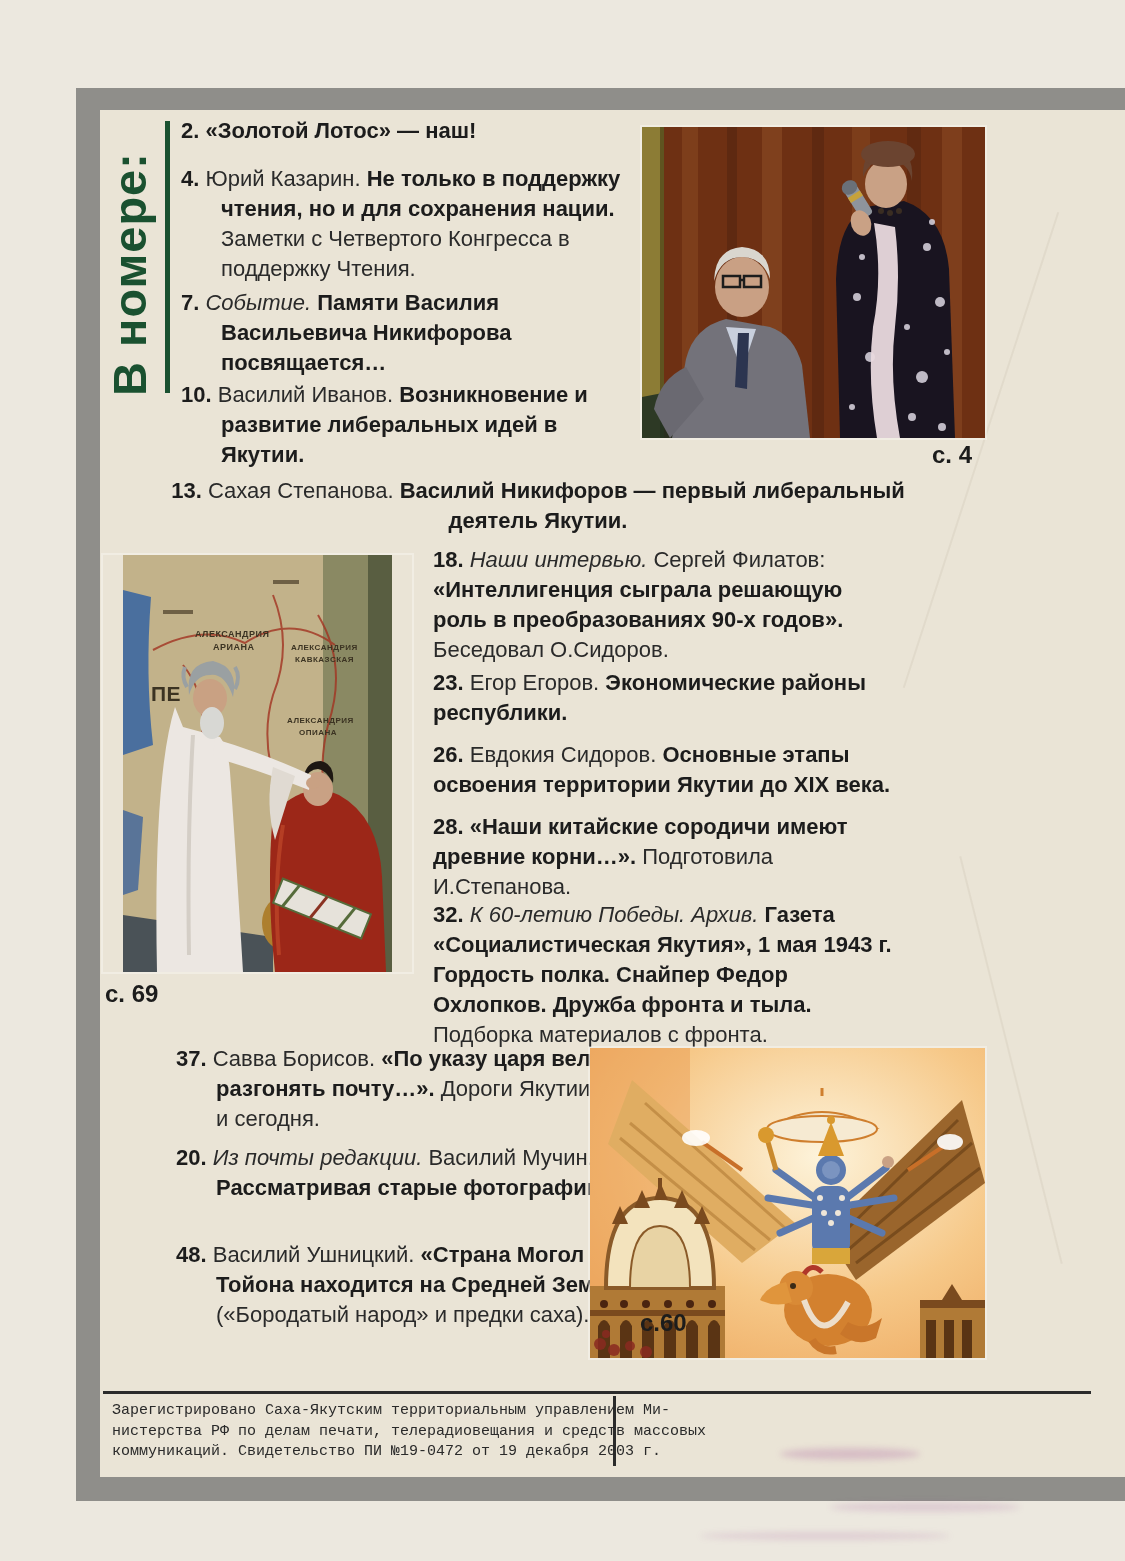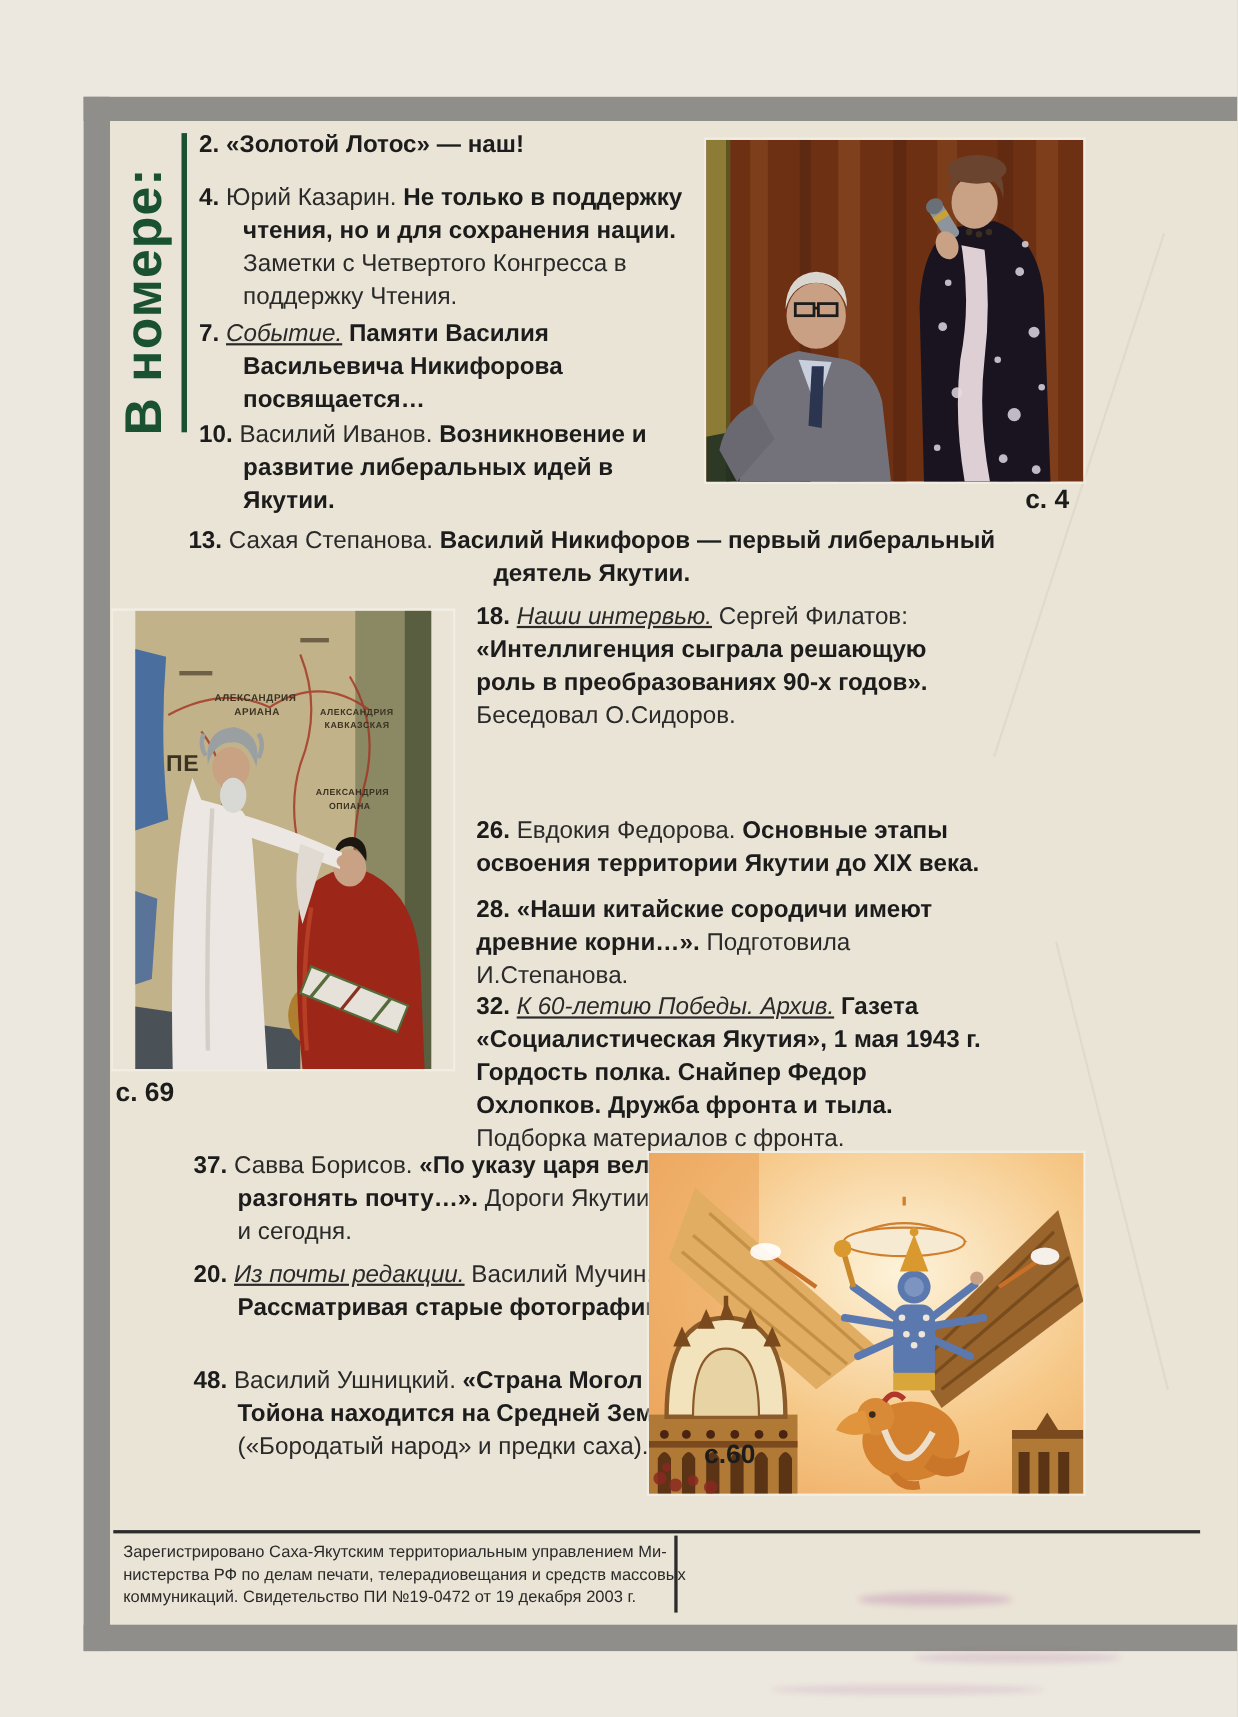--- a/index.html
+++ b/index.html
@@ -15,29 +15,29 @@
           transform:rotate(-90deg);transform-origin:0 0;
           font-weight:700;font-size:47px;letter-spacing:1px;color:#1a5130;white-space:nowrap;}
   .vrule{position:absolute;left:165px;top:121px;width:5px;height:272px;background:#1a5130;}
   
   .toc-item{position:absolute;font-size:22px;line-height:30px;color:#2a2a2a;}
   .hang{padding-left:40px;text-indent:-40px;}
   .center{text-align:center;}
   .num{font-weight:700;color:#1c1c1c;}
   .seg-b{font-weight:700;color:#1c1c1c;}
   .seg-i{}
-  .seg-iu{font-style:italic;text-decoration:underline;margin-top:20px;}
+  .seg-iu{font-style:italic;margin-top:20px;}
   
   .photo{position:absolute;overflow:hidden;box-shadow:0 0 0 2px rgba(255,255,252,.35);}
   .photo svg{display:block;width:100%;height:100%;}
   .caption{position:absolute;font-weight:700;font-size:24px;color:#1c1c1c;}
   
   .footer-rule{position:absolute;left:103px;top:1391px;width:988px;height:3px;background:#2b2b2b;}
   .footer-divider{position:absolute;left:613px;top:1396px;width:3px;height:70px;background:#2b2b2b;}
-  .footer-col{position:absolute;font-size:15px;line-height:20.5px;color:#2a2a2a;}
+  .footer-col{position:absolute;font-size:15px;line-height:20.5px;color:#2a2a2a;font-family:Liberation Mono, monospace;}
   .footer-col div{white-space:nowrap;}
   .smudge{position:absolute;border-radius:50%;filter:blur(3px);}
 </style>
 </head>
 <body>
 
 <div class="canvas">
 
   <div class="frame"></div>
   <div class="crease" style="left:980px;top:200px;width:2px;height:500px;transform:rotate(18deg);"></div>
@@ -45,21 +45,22 @@
 
   <div class="vtitle">В номере:</div>
   <div class="vrule"></div>
 
   <div class="toc-item hang" style="left:181px;top:116px;width:470px"><span class="num">2. </span><span class="seg-b">«Золотой Лотос» — наш!</span></div>
   <div class="toc-item hang" style="left:181px;top:164px;width:455px"><span class="num">4. </span><span class="seg-n">Юрий Казарин. </span><span class="seg-b">Не только в поддержку чтения, но и для сохранения нации. </span><span class="seg-i">Заметки с Четвертого Конгресса в поддержку Чтения.</span></div>
   <div class="toc-item hang" style="left:181px;top:288px;width:420px"><span class="num">7. </span><span class="seg-iu">Событие.</span><span class="seg-n"> </span><span class="seg-b">Памяти Василия Васильевича Никифорова посвящается…</span></div>
   <div class="toc-item hang" style="left:181px;top:380px;width:415px"><span class="num">10. </span><span class="seg-n">Василий Иванов. </span><span class="seg-b">Возникновение и развитие либеральных идей в Якутии.</span></div>
   <div class="toc-item center" style="left:166px;top:476px;width:744px"><span class="num">13. </span><span class="seg-n">Сахая Степанова. </span><span class="seg-b">Василий Никифоров — первый либеральный деятель Якутии.</span></div>
   <div class="toc-item" style="left:433px;top:545px;width:460px"><span class="num">18. </span><span class="seg-iu">Наши интервью.</span><span class="seg-n"> Сергей Филатов: </span><span class="seg-b">«Интеллигенция сыграла решающую роль в преобразованиях 90-х годов». </span><span class="seg-i">Беседовал О.Сидоров.</span></div>
-  <div class="toc-item" style="left:433px;top:740px;width:480px"><span class="num">26. </span><span class="seg-n">Евдокия Федорова. </span><span class="seg-b">Основные этапы освоения территории Якутии до XIX века.</span></div>
+  <div class="toc-item" style="left:433px;top:668px;width:470px"><span class="num">23. </span><span class="seg-n">Егор Егоров. </span><span class="seg-b">Экономические районы республики.</span></div>
+  <div class="toc-item" style="left:433px;top:740px;width:480px"><span class="num">26. </span><span class="seg-n">Евдокия Сидоров. </span><span class="seg-b">Основные этапы освоения территории Якутии до XIX века.</span></div>
   <div class="toc-item" style="left:433px;top:812px;width:450px"><span class="num">28. </span><span class="seg-b">«Наши китайские сородичи имеют древние корни…». </span><span class="seg-i">Подготовила И.Степанова.</span></div>
   <div class="toc-item" style="left:433px;top:900px;width:472px"><span class="num">32. </span><span class="seg-iu">К 60-летию Победы. Архив.</span><span class="seg-n"> </span><span class="seg-b">Газета «Социалистическая Якутия», 1 мая 1943 г. Гордость полка. Снайпер Федор Охлопков. Дружба фронта и тыла. </span><span class="seg-i">Подборка материалов с фронта.</span></div>
   <div class="toc-item hang" style="left:176px;top:1044px;width:445px"><span class="num">37. </span><span class="seg-n">Савва Борисов. </span><span class="seg-b">«По указу царя велено разгонять почту…». </span><span class="seg-i">Дороги Якутии вчера и сегодня.</span></div>
   <div class="toc-item hang" style="left:176px;top:1143px;width:425px"><span class="num">20. </span><span class="seg-iu">Из почты редакции.</span><span class="seg-n"> Василий Мучин. </span><span class="seg-b">Рассматривая старые фотографии…</span></div>
   <div class="toc-item hang" style="left:176px;top:1240px;width:450px"><span class="num">48. </span><span class="seg-n">Василий Ушницкий. </span><span class="seg-b">«Страна Могол Тойона находится на Средней Земле…» </span><span class="seg-i">(«Бородатый народ» и предки саха).</span></div>
 
   <div class="photo" style="left:642px;top:127px;width:343px;height:311px">
     <svg viewBox="0 0 343 311">
       <rect width="343" height="311" fill="#6e3013"></rect>
       <rect x="40" y="0" width="16" height="311" fill="#8a4a22" opacity=".55"></rect>

